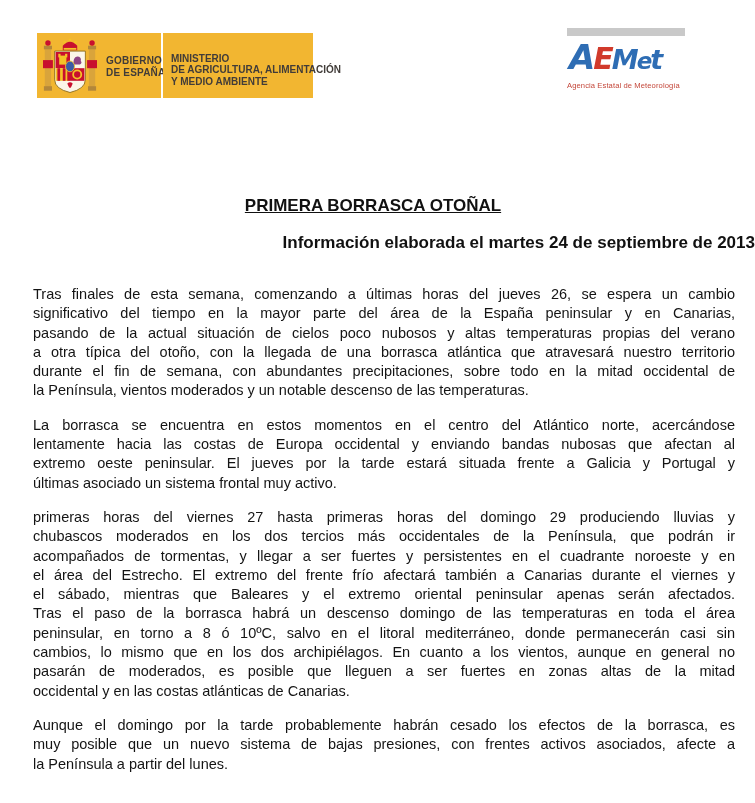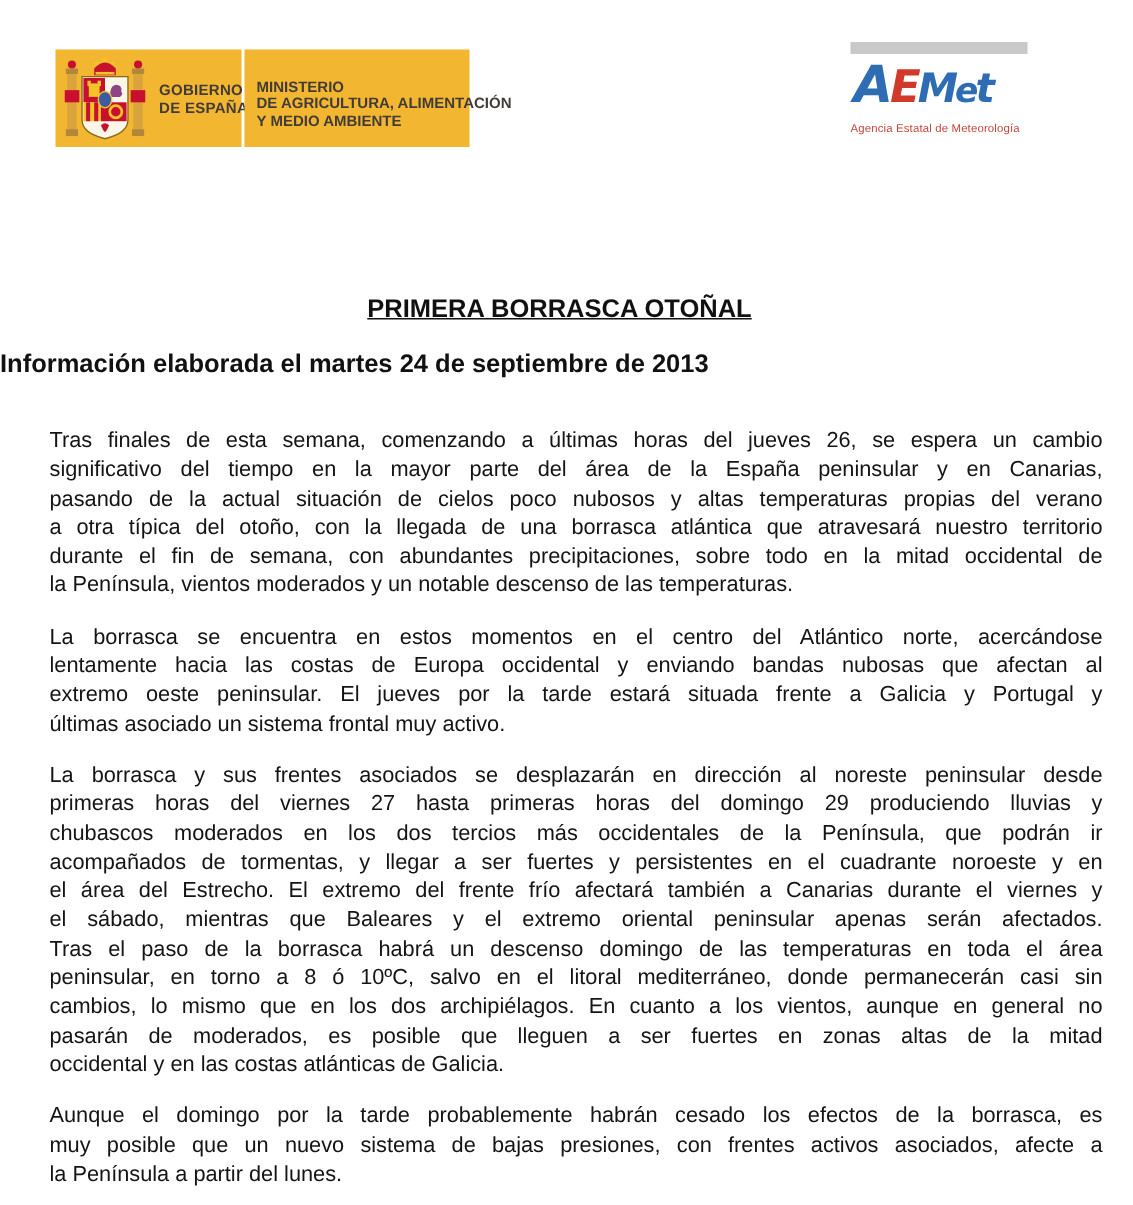--- a/index.html
+++ b/index.html
@@ -36,21 +36,21 @@
   .aemet-word span:nth-child(4){ font-size:23px; }
   .aemet-word span:nth-child(5){ font-size:27px; }
   .aemet-tagline { font-size:7.6px; margin-top:3px; white-space:nowrap; letter-spacing:0.1px; }
 
   
   .doc-title {
     position:absolute; left:0; top:196px; width:746px; text-align:center;
     font-size:17px; font-weight:bold; text-decoration:underline; color:#111;
   }
   .doc-subtitle {
-    position:absolute; left:0; top:233px; width:755px; text-align:left;
+    position:absolute; left:0; top:233px; width:755px; text-align:right;
     font-size:17px; font-weight:bold; color:#111;
   }
 
   
   .doc-body { position:absolute; left:33px; top:285px; width:702px; font-size:14.5px; }
   .para { margin:0 0 15px 0; }
   .jline { text-align:justify; text-align-last:justify; line-height:19.3px; }
   .jline-last { text-align-last:left; }
 </style>
 </head>
@@ -127,31 +127,30 @@
         <div class="jline">durante el fin de semana, con abundantes precipitaciones, sobre todo en la mitad occidental de</div>
         <div class="jline jline-last">la Península, vientos moderados y un notable descenso de las temperaturas.</div>
       </div>
       <div class="para">
         <div class="jline">La borrasca se encuentra en estos momentos en el centro del Atlántico norte, acercándose</div>
         <div class="jline">lentamente hacia las costas de Europa occidental y enviando bandas nubosas que afectan al</div>
         <div class="jline">extremo oeste peninsular. El jueves por la tarde estará situada frente a Galicia y Portugal y</div>
         <div class="jline jline-last">últimas asociado un sistema frontal muy activo.</div>
       </div>
       <div class="para">
-        <div class="jline">La borrasca y sus frentes asociados se desplazarán en dirección al noreste peninsular desde</div>
         <div class="jline">primeras horas del viernes 27 hasta primeras horas del domingo 29 produciendo lluvias y</div>
         <div class="jline">chubascos moderados en los dos tercios más occidentales de la Península, que podrán ir</div>
         <div class="jline">acompañados de tormentas, y llegar a ser fuertes y persistentes en el cuadrante noroeste y en</div>
         <div class="jline">el área del Estrecho. El extremo del frente frío afectará también a Canarias durante el viernes y</div>
         <div class="jline">el sábado, mientras que Baleares y el extremo oriental peninsular apenas serán afectados.</div>
         <div class="jline">Tras el paso de la borrasca habrá un descenso domingo de las temperaturas en toda el área</div>
         <div class="jline">peninsular, en torno a 8 ó 10ºC, salvo en el litoral mediterráneo, donde permanecerán casi sin</div>
         <div class="jline">cambios, lo mismo que en los dos archipiélagos. En cuanto a los vientos, aunque en general no</div>
         <div class="jline">pasarán de moderados, es posible que lleguen a ser fuertes en zonas altas de la mitad</div>
-        <div class="jline jline-last">occidental y en las costas atlánticas de Galicia.</div>
+        <div class="jline jline-last">occidental y en las costas atlánticas de Canarias.</div>
       </div>
       <div class="para">
         <div class="jline">Aunque el domingo por la tarde probablemente habrán cesado los efectos de la borrasca, es</div>
         <div class="jline">muy posible que un nuevo sistema de bajas presiones, con frentes activos asociados, afecte a</div>
         <div class="jline jline-last">la Península a partir del lunes.</div>
       </div>
     </div>
 
 </div>
 

